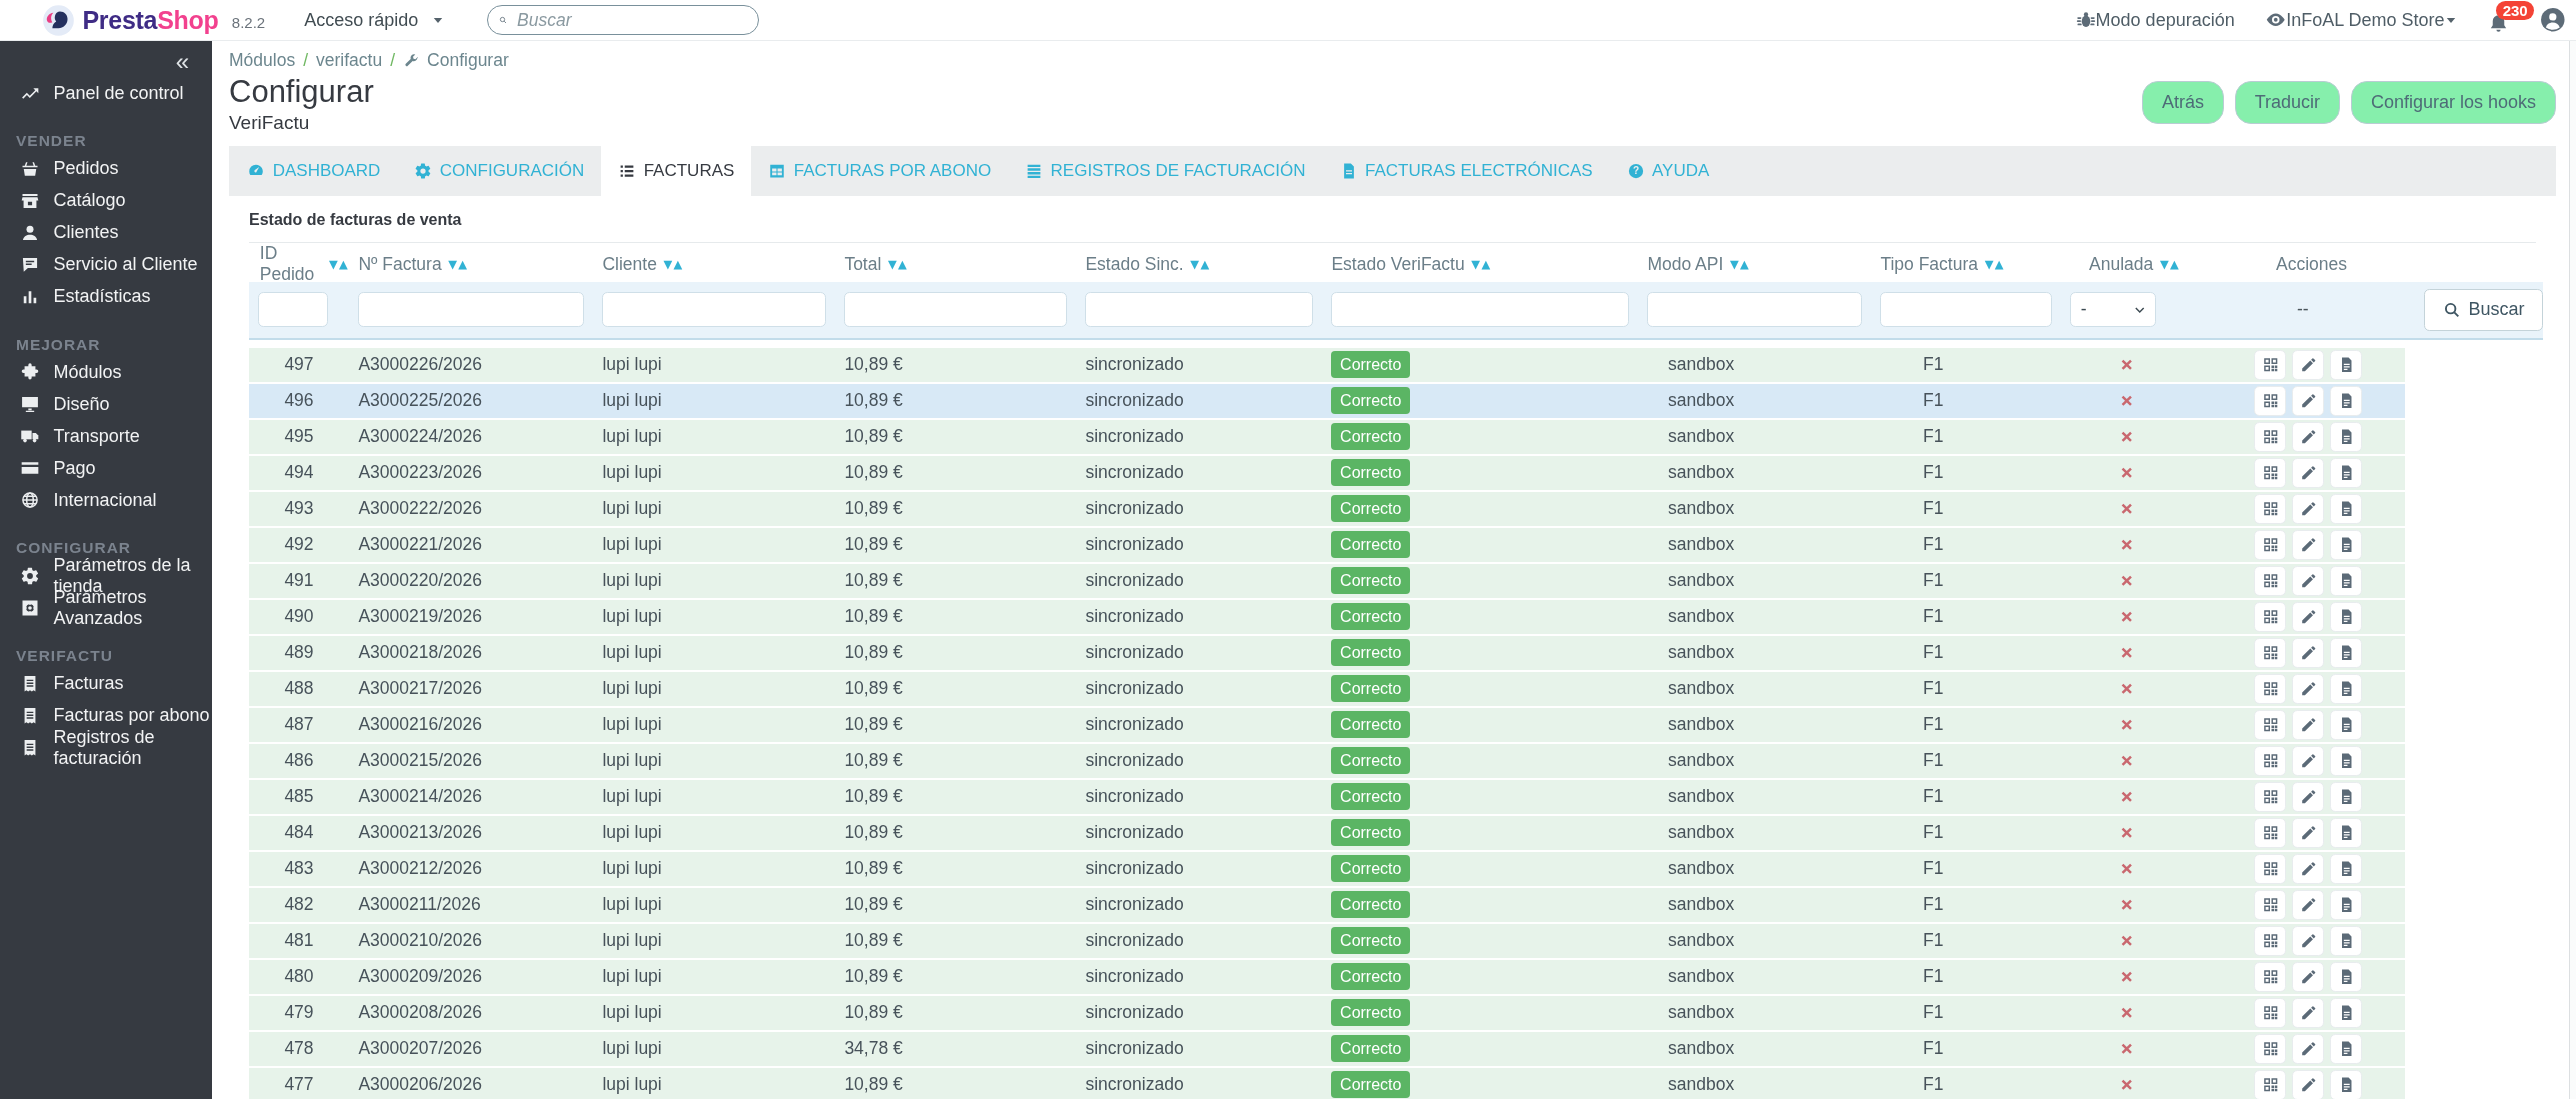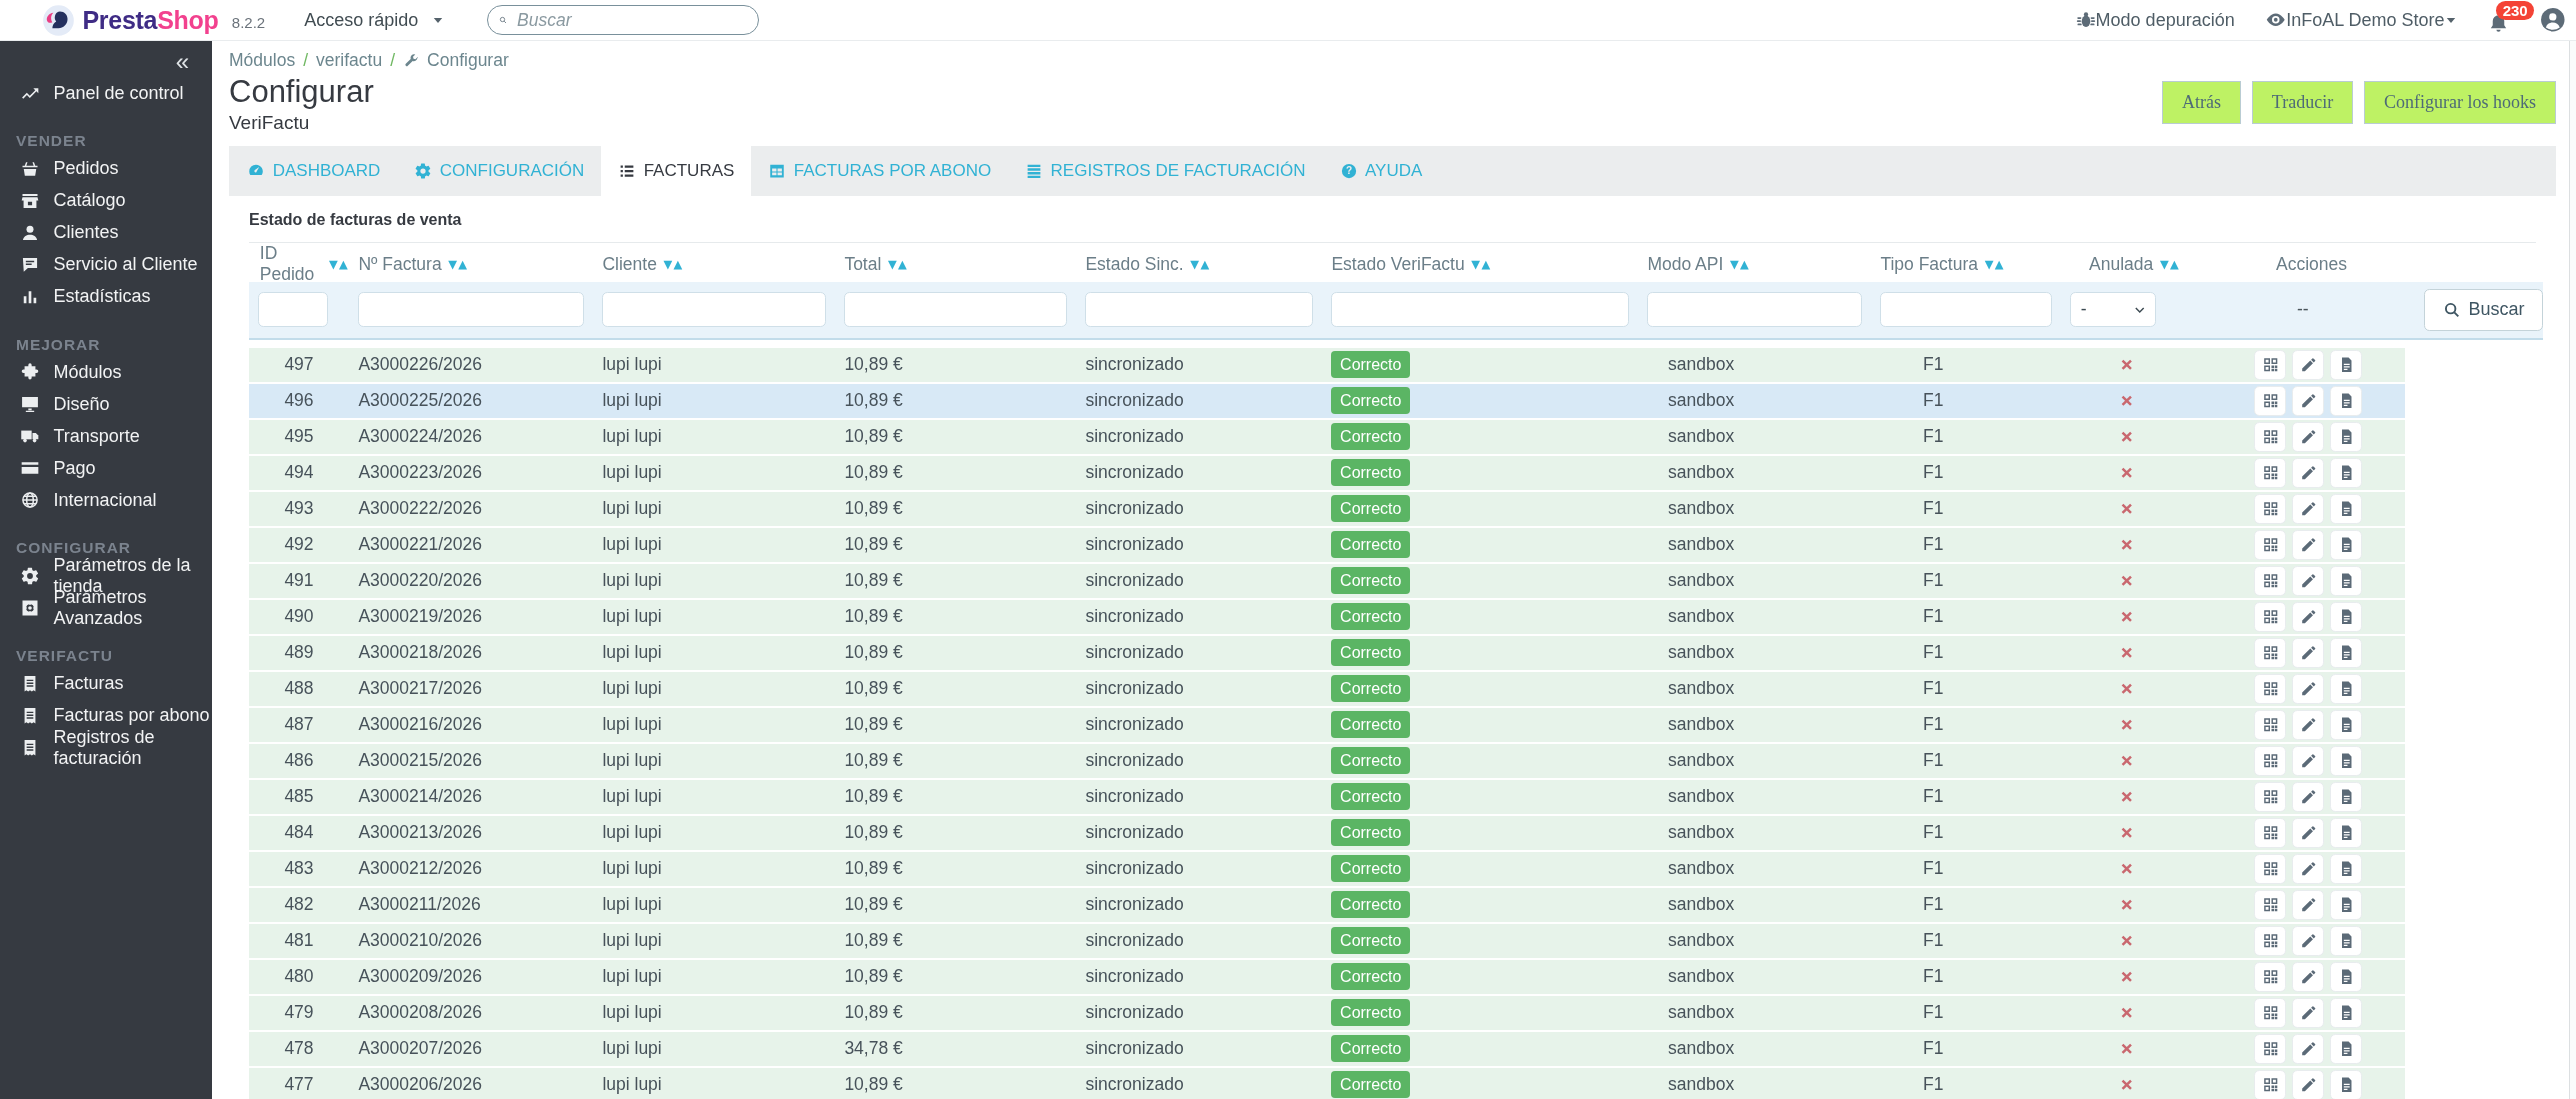--- a/index.html
+++ b/index.html
@@ -30,21 +30,21 @@
   .side-section{margin-top:23px;margin-bottom:2.7px;padding-left:16px;font-size:15.5px;font-weight:700;letter-spacing:1px;color:#7b838e;}
   
   .content{flex:1;padding:4px 20px 0 17px;background:#fff;min-width:0;}
   .breadcrumb{display:flex;align-items:center;gap:8px;margin-top:5.4px;font-size:17.5px;color:#6c868e;}
   .breadcrumb .sep{color:#70b862;}
   .breadcrumb .wrench{width:16px;height:16px;color:#6c868e;}
   .page-head{display:flex;margin-top:2.7px;}
   .page-title{font-size:31px;font-weight:400;color:#363a41;margin:0;line-height:35px;}
   .page-subtitle{font-size:19px;color:#363a41;margin-top:2.7px;}
   .head-buttons{margin-left:auto;display:flex;gap:10.8px;align-items:flex-start;margin-top:6.7px;}
-  .head-btn{background:#bef264;border:1.3px solid #b9ccd3;border-radius:0;color:#4e6b77;font-size:18px;padding:10px 19px;font-family:Liberation Serif, serif;cursor:pointer;}
+  .head-btn{background:#86efac;border:1.3px solid #b9ccd3;border-radius:16px;color:#4e6b77;font-size:18px;padding:10px 19px;font-family:Liberation Sans, sans-serif;cursor:pointer;}
   
   .tabstrip{margin-top:12px;background:#ebedee;height:50px;display:flex;align-items:stretch;padding-left:1.3px;}
   .tab{display:flex;align-items:center;gap:7.4px;padding:0 17px;font-size:17px;font-weight:500;color:#31b2d4;cursor:pointer;text-align:center;}
   .tab .ticon{width:18px;height:18px;}
   .tab.active{background:#fff;color:#363a41;}
   
   .panel{background:#fff;padding:15px 20px 0 20px;}
   .panel-title{font-size:16px;font-weight:600;color:#363a41;margin:0;}
   .panel-divider{border-bottom:1.3px solid #e6eaec;margin-top:13.5px;}
   .grid{display:grid;grid-template-columns:100px 244px 242px 241px 246px 316px 233px 190px 188px 1fr;align-items:center;}
@@ -312,20 +312,26 @@
           </svg>
         <span>FACTURAS POR ABONO</span>
       </div>
       <div class="tab">
         <svg class="ticon" viewBox="0 0 24 24" fill="currentColor">
             <path d="M3.5 3.5h17v3.2h-17zm0 4.9h17v3.2h-17zm0 4.9h17v3.2h-17zm0 4.9h17v3.2h-17z"></path>
           </svg>
         <span>REGISTROS DE FACTURACIÓN</span>
       </div>
       <div class="tab">
+        <svg class="ticon" viewBox="0 0 24 24" fill="currentColor">
+            <path fill-rule="evenodd" d="M5.5 2h9l4 4v16h-13zM8 11h8v1.8H8zm0 3.6h8v1.8H8z"></path>
+          </svg>
+        <span>FACTURAS ELECTRÓNICAS</span>
+      </div>
+      <div class="tab">
         <svg class="ticon" viewBox="0 0 24 24" style="font-size:25px">
             <circle cx="12" cy="12" r="9.5" fill="currentColor"></circle>
             <text x="12" y="16.6" text-anchor="middle" font-size="13.5" font-weight="bold" fill="#ebedee" font-family="Liberation Sans, sans-serif">?</text>
           </svg>
         <span>AYUDA</span>
       </div>
     </div>
 
     <section class="panel">
       <h2 class="panel-title">Estado de facturas de venta</h2>

